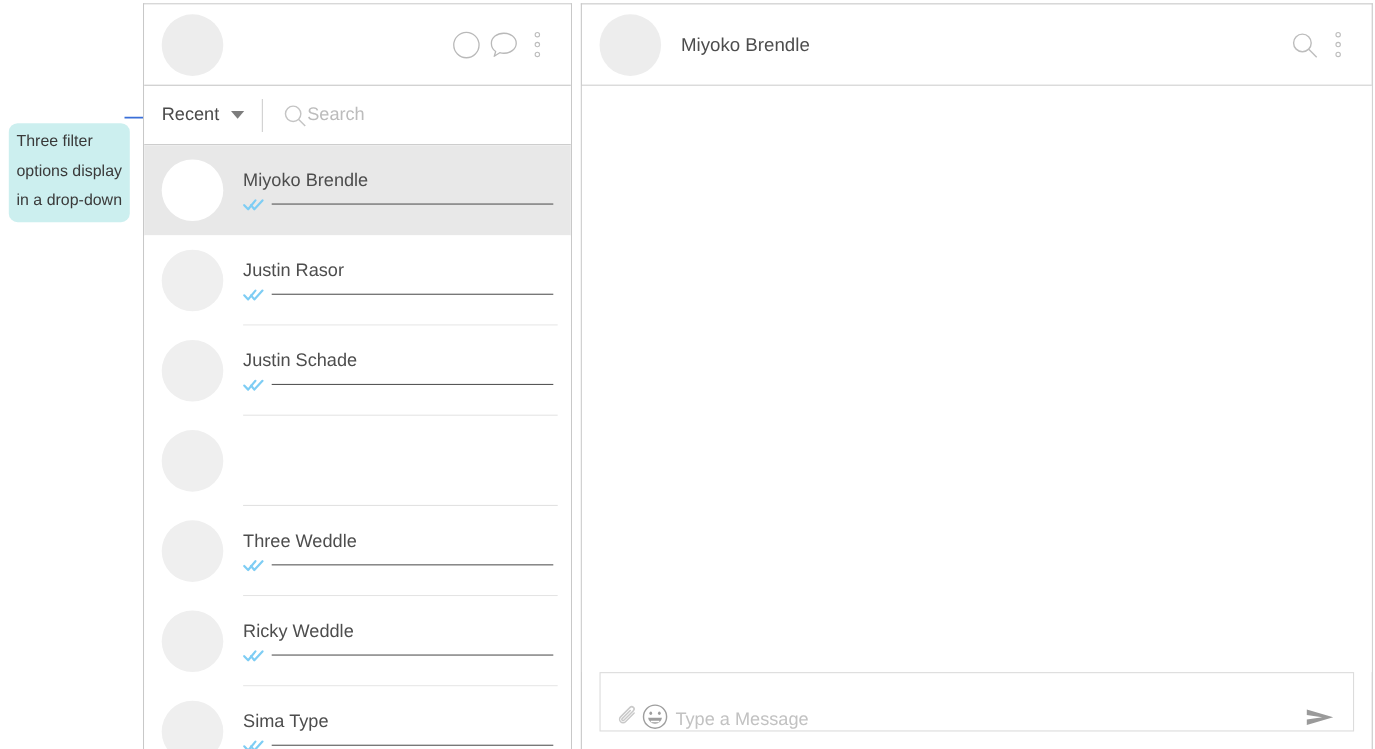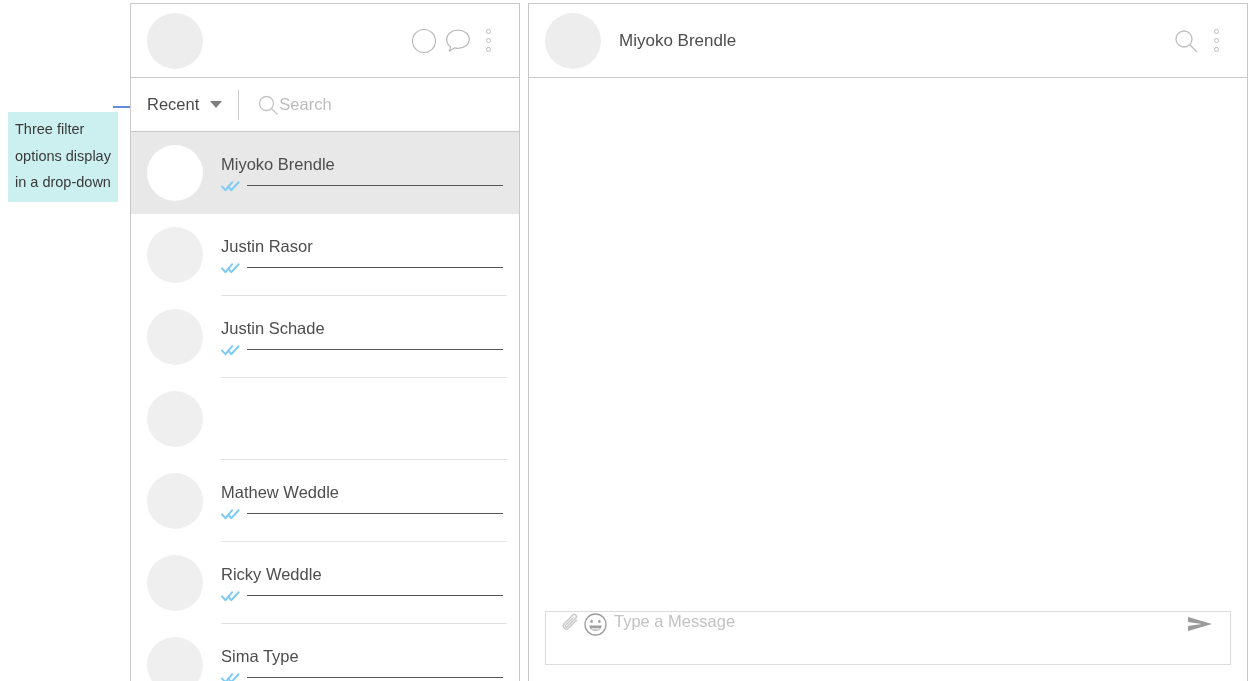--- a/index.html
+++ b/index.html
@@ -21,20 +21,21 @@
   .callout {
     position: absolute;
     left: 8px;
     top: 112px;
     width: 110px;
     background: #ccefef;
     color: #3a3a3a;
     font-size: 14.5px;
     line-height: 26.5px;
     padding: 4px 7px 6px 7px;
+    border-radius: 8px;
   }
   .callout-arrow {
     position: absolute;
     left: 113px;
     top: 100px;
     width: 38px;
     height: 14px;
   }
 
   
@@ -231,21 +232,21 @@
   }
 
   .composer-area {
     flex: 0 0 auto;
     padding: 0 16px 16px 16px;
   }
   .composer {
     height: 54px;
     border: 1px solid #dcdcdc;
     display: flex;
-    align-items: flex-start;
+    align-items: flex-end;
     padding: 0 14px 0 13px;
     background: #fff;
   }
   .msg-input {
     flex: 1 1 auto;
     border: none;
     outline: none;
     background: transparent;
     font-family: "Liberation Sans", sans-serif;
     font-size: 16.5px;
@@ -367,21 +368,21 @@
       </div>
 
       <div class="chat-row">
         <div class="avatar"></div>
         <div class="row-sep"></div>
       </div>
 
       <div class="chat-row">
         <div class="avatar"></div>
         <div class="chat-body">
-          <div class="chat-name">Mathew Weddle</div>
+          <div class="chat-name">Three Weddle</div>
           <div class="chat-preview">
             <span>
               <svg width="20" height="12" viewBox="0 0 20 12">
                 <polyline points="1,6.5 4.6,10.2 11.2,2.2" fill="none" stroke="#7ecdf4" stroke-width="2" stroke-linecap="round" stroke-linejoin="round"></polyline>
                 <polyline points="7.2,6.5 10.2,10.2 17.6,2.2" fill="none" stroke="#7ecdf4" stroke-width="2" stroke-linecap="round" stroke-linejoin="round"></polyline>
               </svg>
             </span>
             <span class="redacted-line"></span>
           </div>
         </div>

